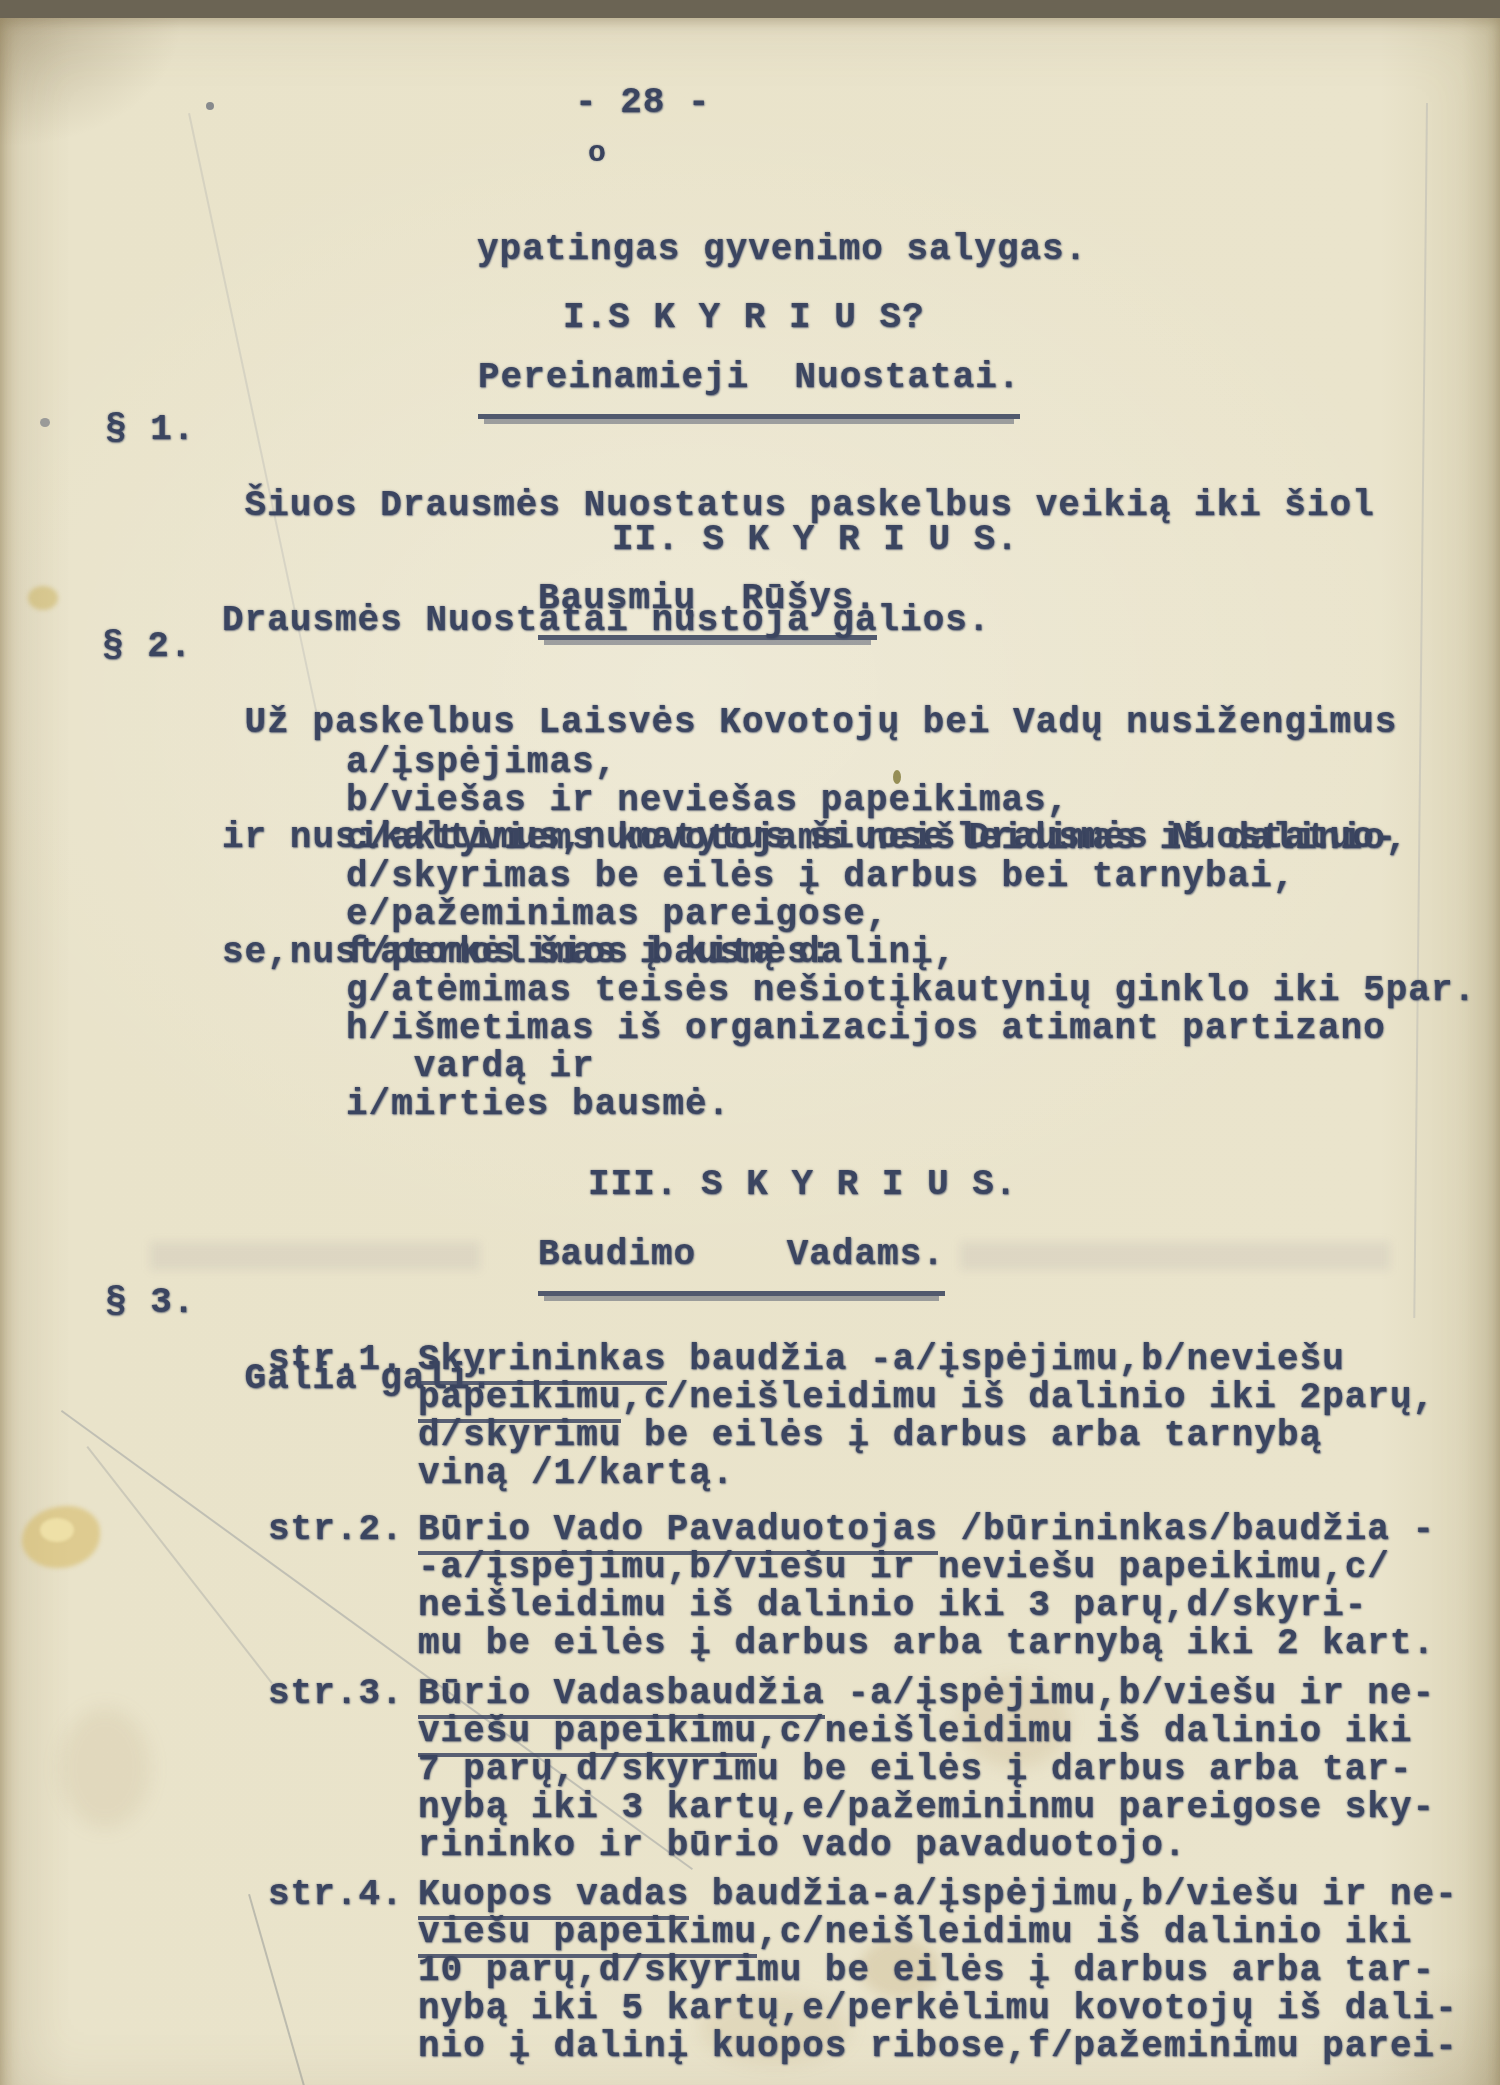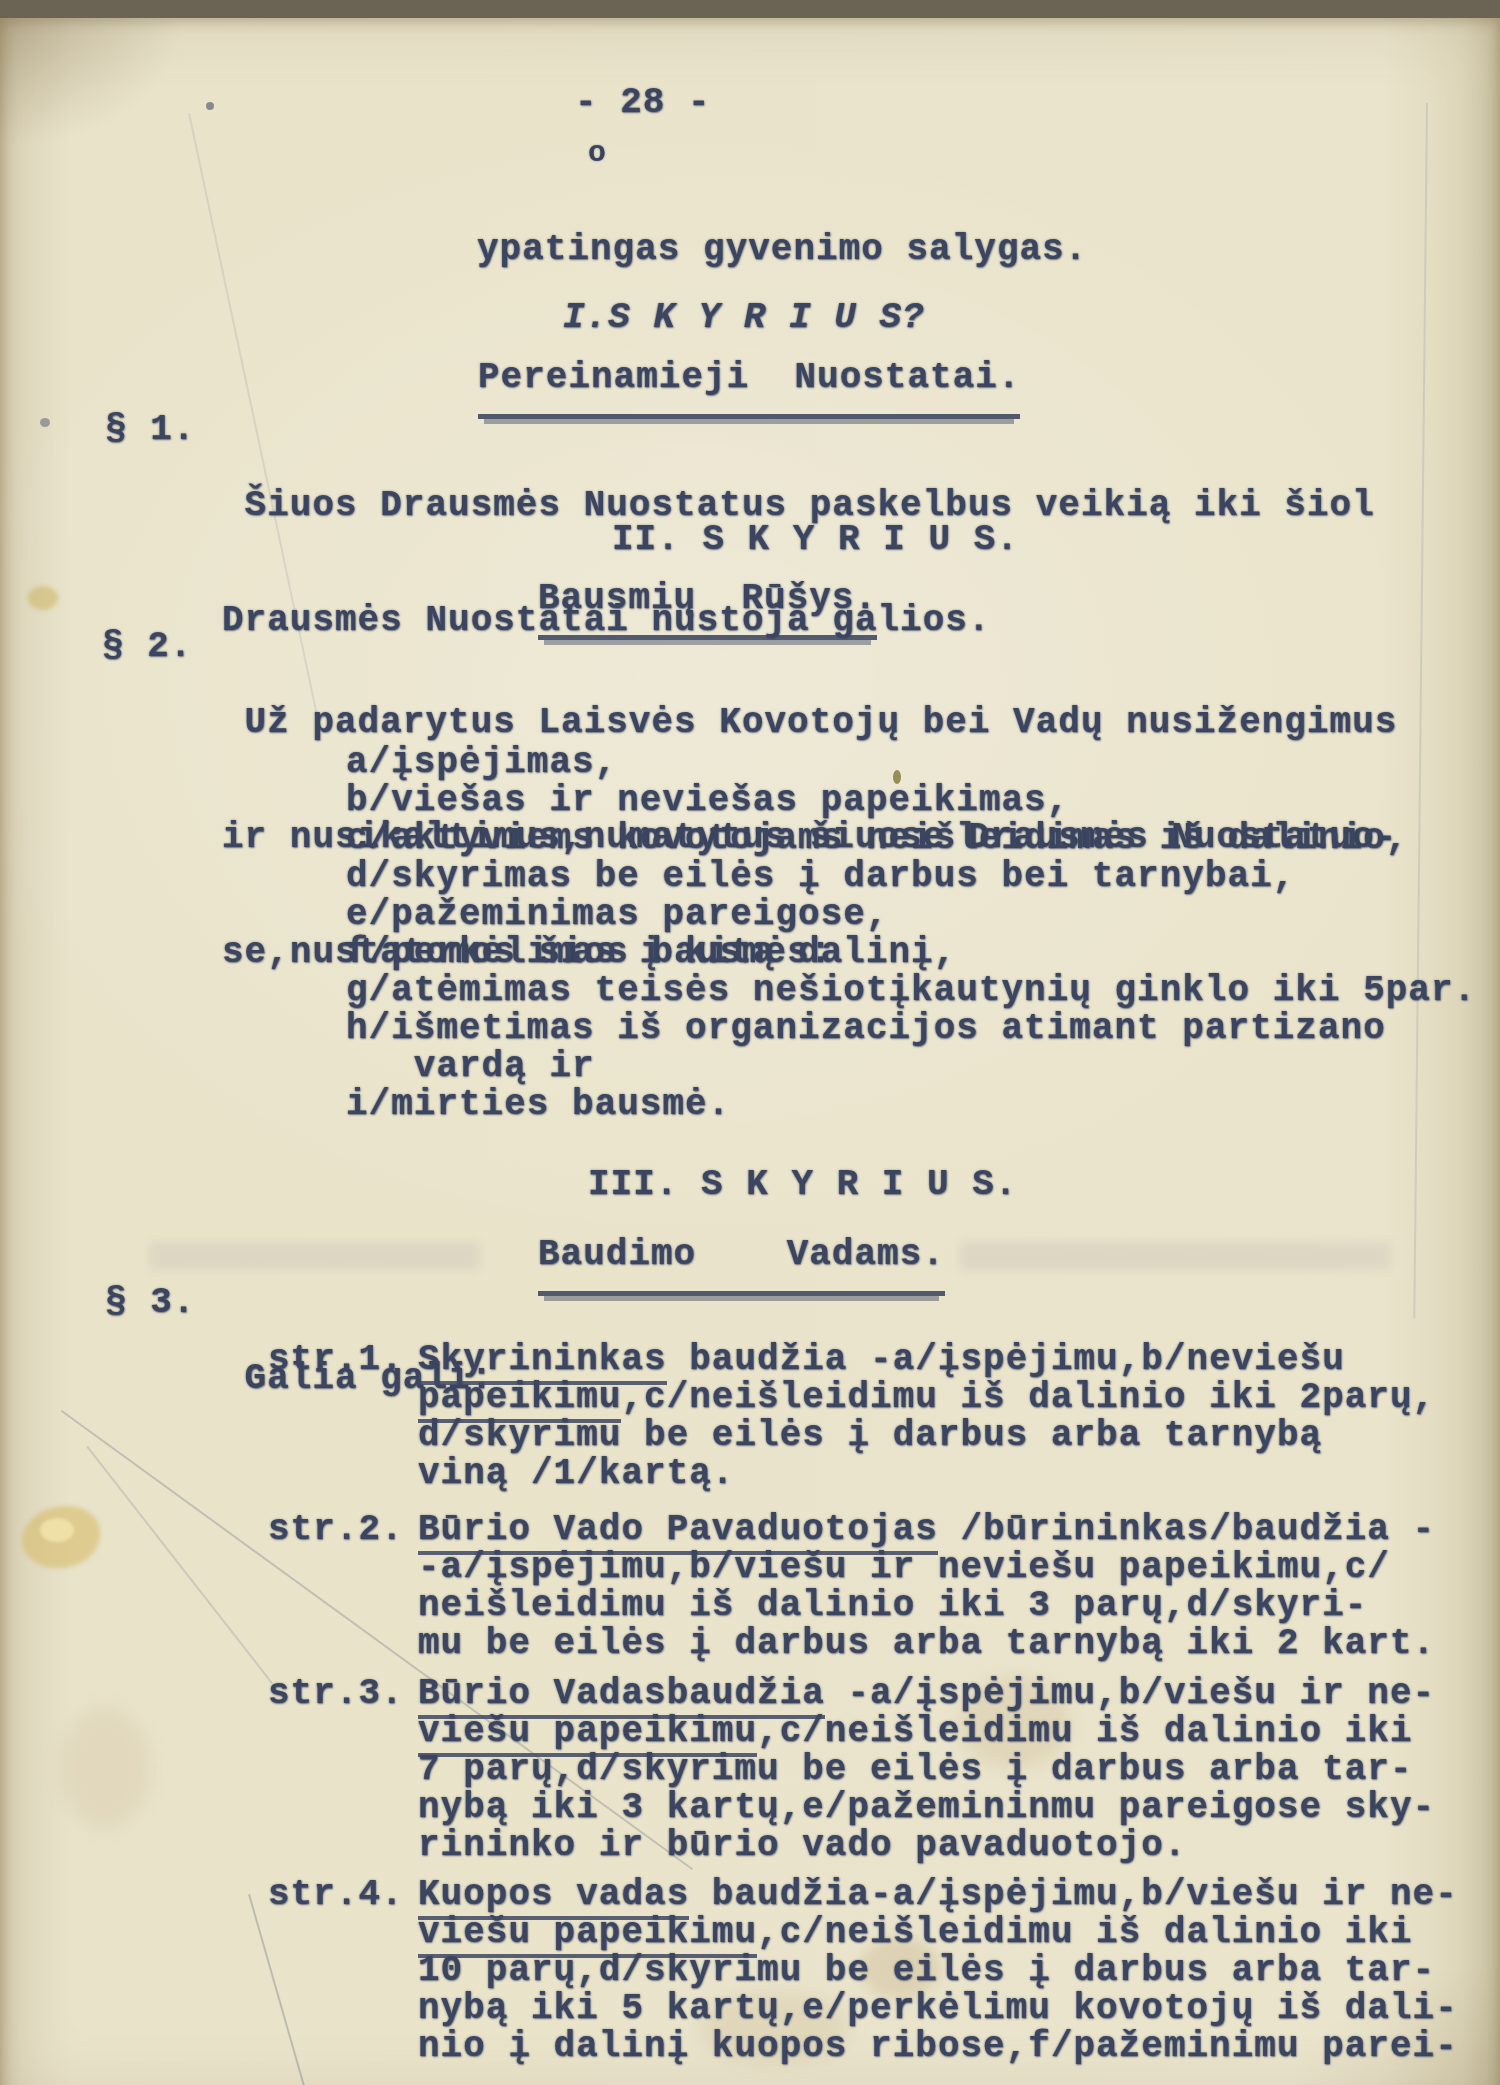--- a/index.html
+++ b/index.html
@@ -78,33 +78,33 @@
   <div class="speck" style="left:893px;top:752px;width:8px;height:14px;background:rgba(120,112,44,0.75);"></div>
   <div class="speck" style="left:40px;top:400px;width:10px;height:9px;background:rgba(80,88,110,0.5);"></div>
   <div class="ghost" style="left:150px;top:1224px;width:330px;height:28px;background:rgba(115,105,125,0.10);"></div>
   <div class="ghost" style="left:960px;top:1224px;width:430px;height:28px;background:rgba(115,105,125,0.10);"></div>
 
   <div class="ink" style="left:575px;top:66px;">- 28 -</div>
 
   <span class="correction" style="left:588px;top:118px;">o</span>
   <div class="ink" style="left:477px;top:213px;">ypatingas gyvenimo salygas.</div>
 
-  <div class="ink heading" style="left:563px;top:281px;font-style:italic;">I.S K Y R I U S?</div>
+  <div class="ink heading" style="left:563px;top:281px;">I.S K Y R I U S?</div>
   <div class="ink subheading" style="left:478px;top:341px;"><span>Pereinamieji  Nuostatai.</span></div>
   <div class="ink" style="left:105px;top:393px;">§ 1.</div>
   <div class="ink para-lines" style="left:222px;top:393px;">
     <div> Šiuos Drausmės Nuostatus paskelbus veikią iki šiol</div>
     <div>Drausmės Nuostatai nustoja galios.</div>
   </div>
 
   <div class="ink subheading" style="left:538px;top:562px;"><span>Bausmių  Rūšys.</span></div>
   <div class="ink heading" style="left:612px;top:503px;">II. S K Y R I U S.</div>
   <div class="ink" style="left:102px;top:610px;">§ 2.</div>
   <div class="ink para-lines" style="left:222px;top:610px;">
-    <div> Už padarytus Laisvės Kovotojų bei Vadų nusižengimus</div>
+    <div> Už paskelbus Laisvės Kovotojų bei Vadų nusižengimus</div>
     <div>ir nusikaltimus,numatytus šiuose Drausmės Nuostatuo-</div>
     <div>se,nustatomos šios bausmės:</div>
   </div>
   <div class="ink" id="punishments" style="left:346px;top:726px;"><div>a/įspėjimas,</div><div>b/viešas ir neviešas papeikimas,</div><div>c/aktyviems kovotojams neišleidimas iš dalinio,</div><div>d/skyrimas be eilės į darbus bei tarnybai,</div><div>e/pažeminimas pareigose,</div><div>f/perkėlimas į kitą dalinį,</div><div>g/atėmimas teisės nešiotįkautynių ginklo iki 5par.</div><div>h/išmetimas iš organizacijos atimant partizano</div><div>   vardą ir</div><div>i/mirties bausmė.</div></div>
 
   <div class="ink heading" style="left:588px;top:1148px;">III. S K Y R I U S.</div>
   <div class="ink subheading" style="left:538px;top:1218px;"><span>Baudimo    Vadams.</span></div>
   <div class="ink" style="left:105px;top:1266px;">§ 3.</div>
   <div class="ink para-lines" style="left:222px;top:1266px;">
     <div> Galia gali:</div>

